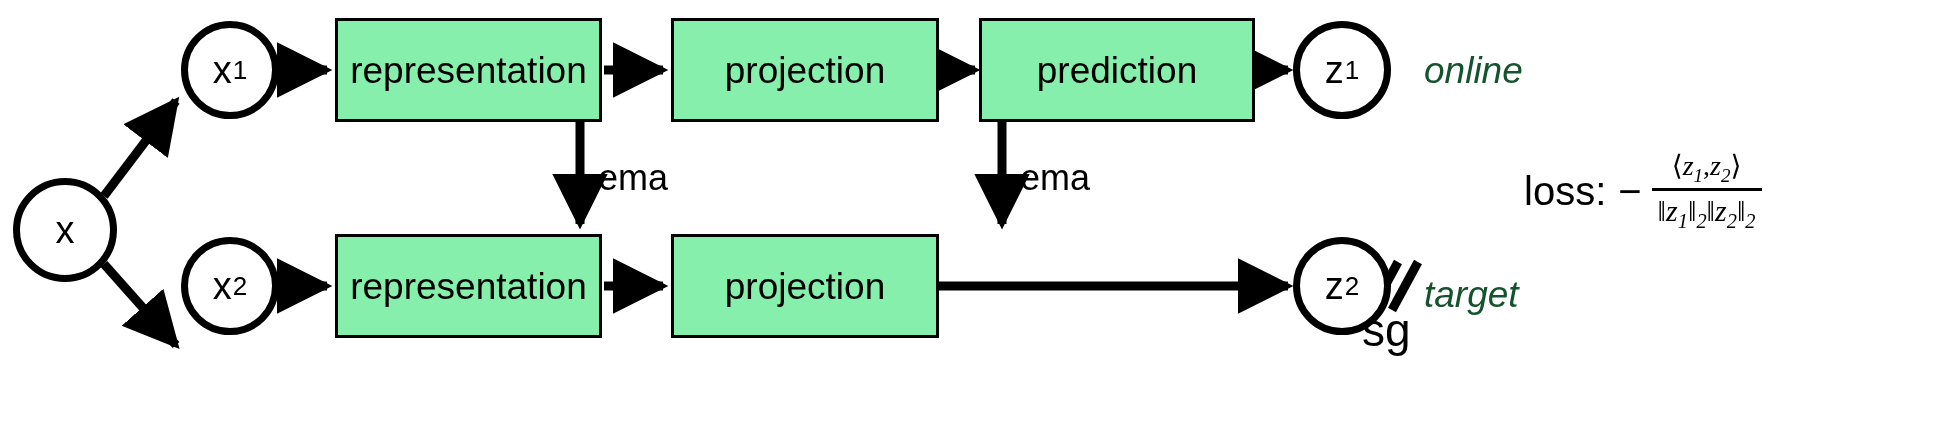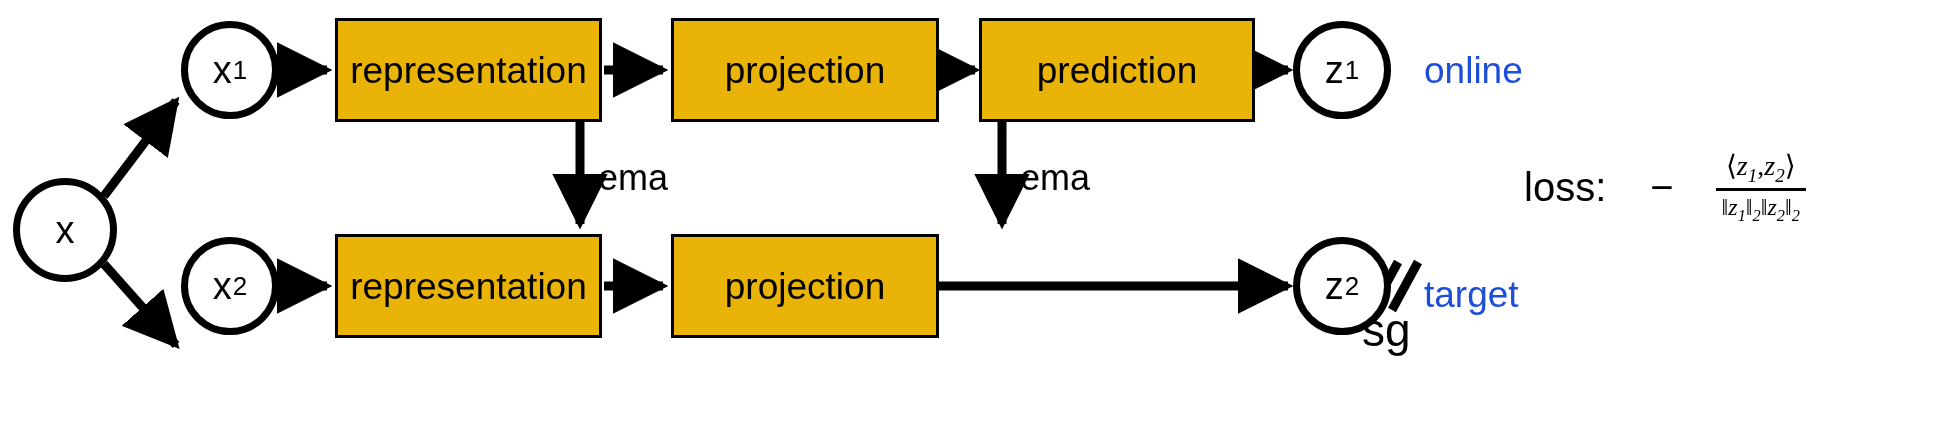--- a/index.html
+++ b/index.html
@@ -38,55 +38,55 @@
     color: #000000;
     line-height: 1;
   }
   .node-circle .sub {
     font-size: 26px;
     vertical-align: -0.28em;
     margin-left: 1px;
   }
   .proc-box {
     position: absolute;
-    background: #eab308;
+    background: #86efac;
     border: 3px solid #000000;
     box-sizing: border-box;
     display: flex;
     align-items: center;
     justify-content: center;
     font-size: 37px;
     color: #000000;
     line-height: 1;
   }
   .side-label {
     position: absolute;
     font-size: 37px;
-    color: #1d4ed8;
+    color: #14532d;
     line-height: 1;
     white-space: nowrap;
+    font-style: italic;
   }
   .edge-label {
     position: absolute;
     font-size: 36px;
     color: #000000;
     line-height: 1;
     white-space: nowrap;
   }
   
   #loss-formula {
     position: absolute;
     left: 1524px;
     top: 150px;
     display: flex;
     align-items: center;
     font-size: 38px;
     color: #000000;
     white-space: nowrap;
-    gap: 32px;
   }
   #loss-formula .loss-word {
     font-family: "Liberation Sans", sans-serif;
     font-size: 40px;
     line-height: 1;
   }
   #loss-formula .minus {
     font-family: "Liberation Sans", sans-serif;
     font-size: 40px;
     margin: 0 10px 0 12px;
@@ -98,21 +98,21 @@
     align-items: center;
     font-family: "Liberation Serif", serif;
     font-style: italic;
   }
   #loss-formula .frac .num {
     font-size: 28px;
     padding: 0 6px 2px 6px;
     line-height: 1.12;
   }
   #loss-formula .frac .den {
-    font-size: 24px;
+    font-size: 30px;
     padding: 3px 6px 0 6px;
     line-height: 1.12;
     border-top: 3px solid #000000;
   }
   #loss-formula sub {
     font-size: 0.68em;
     font-style: italic;
   }
   #loss-formula .up {
     font-style: normal;

